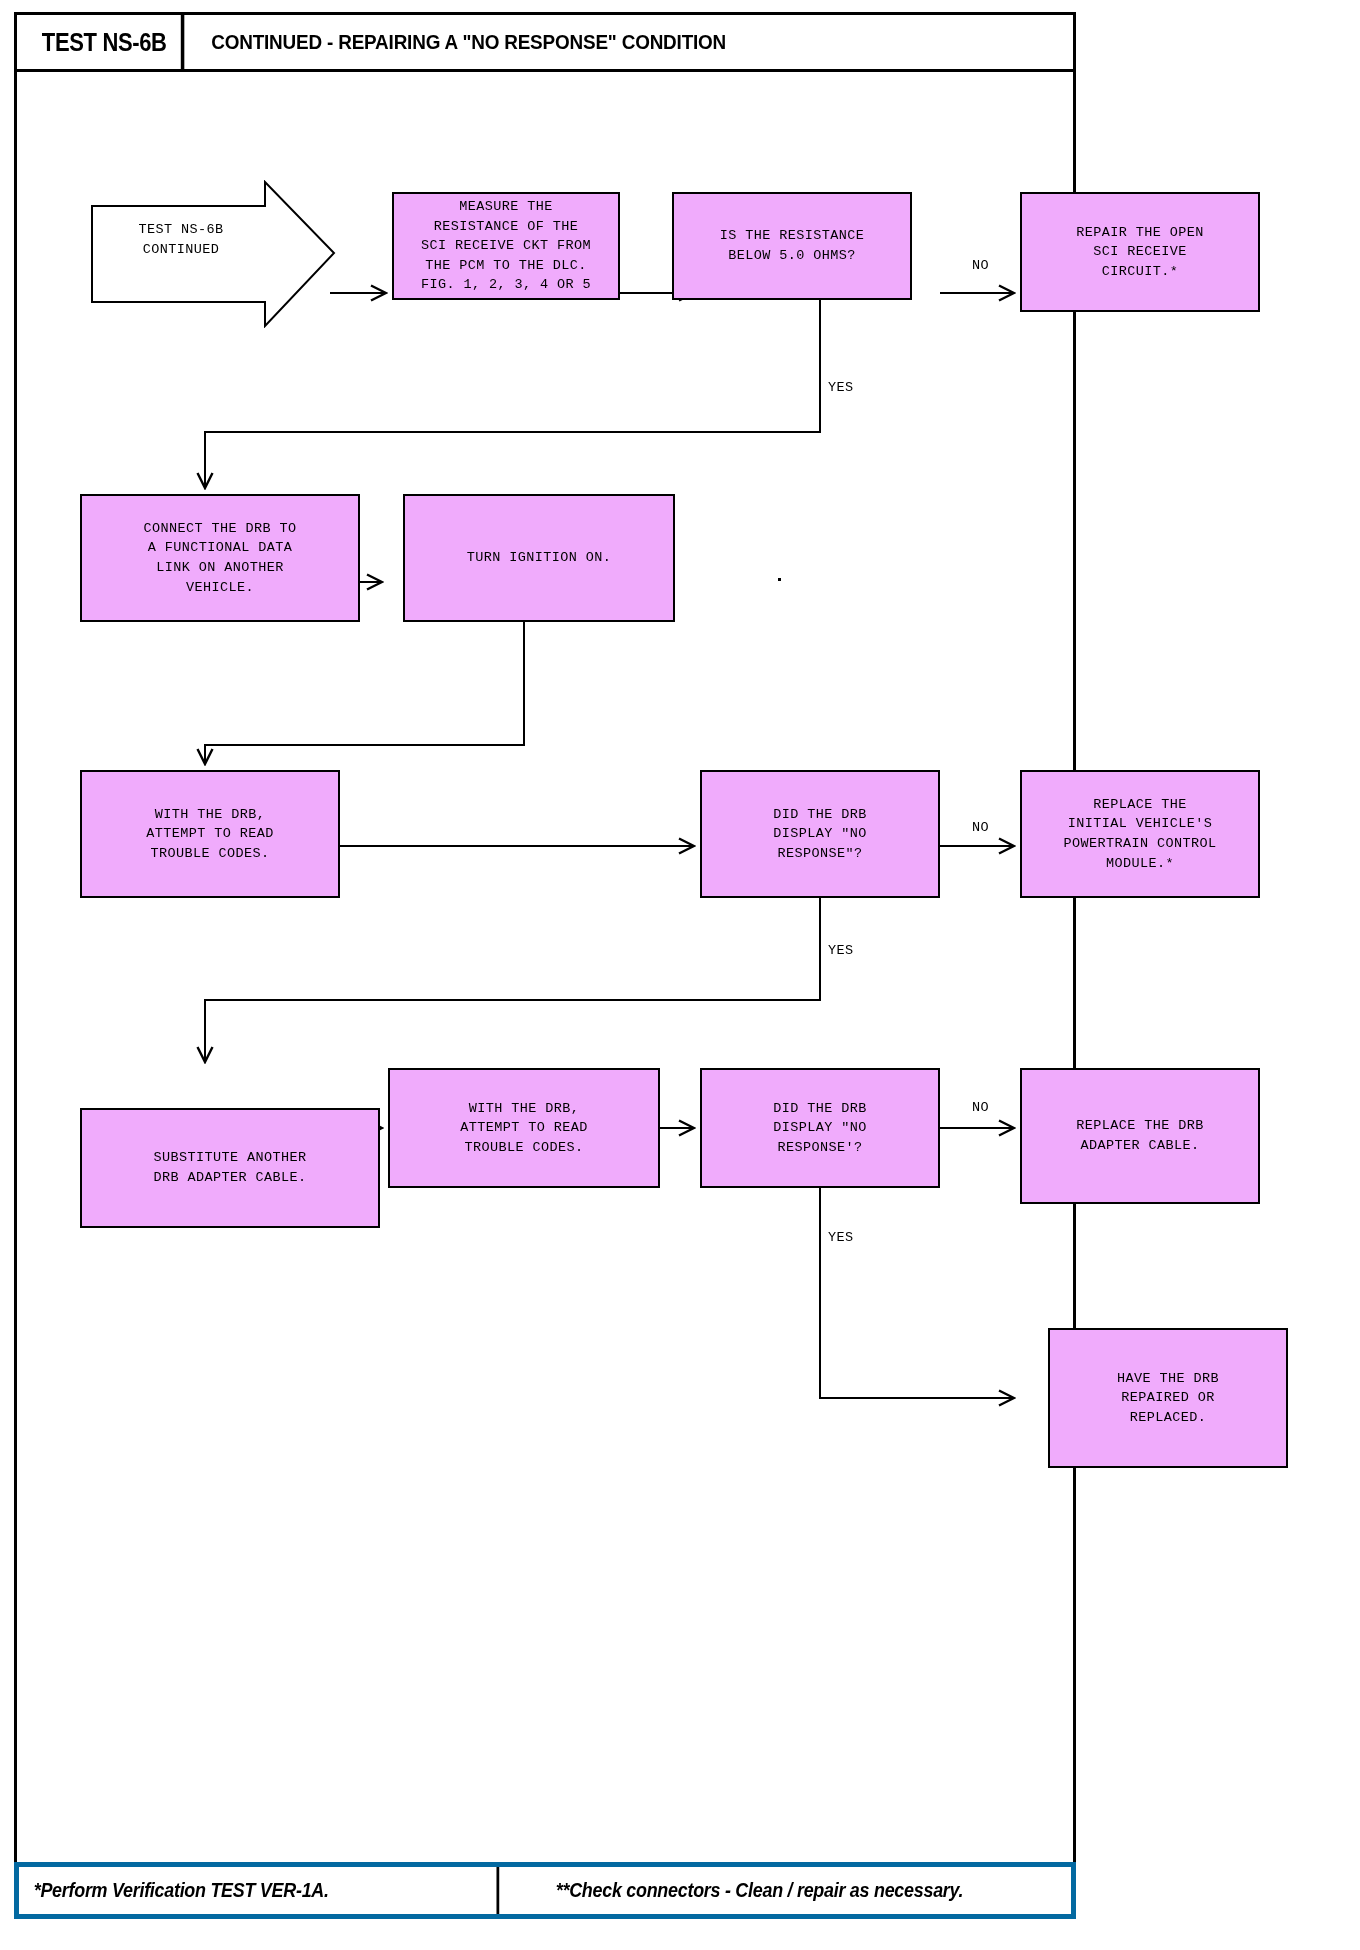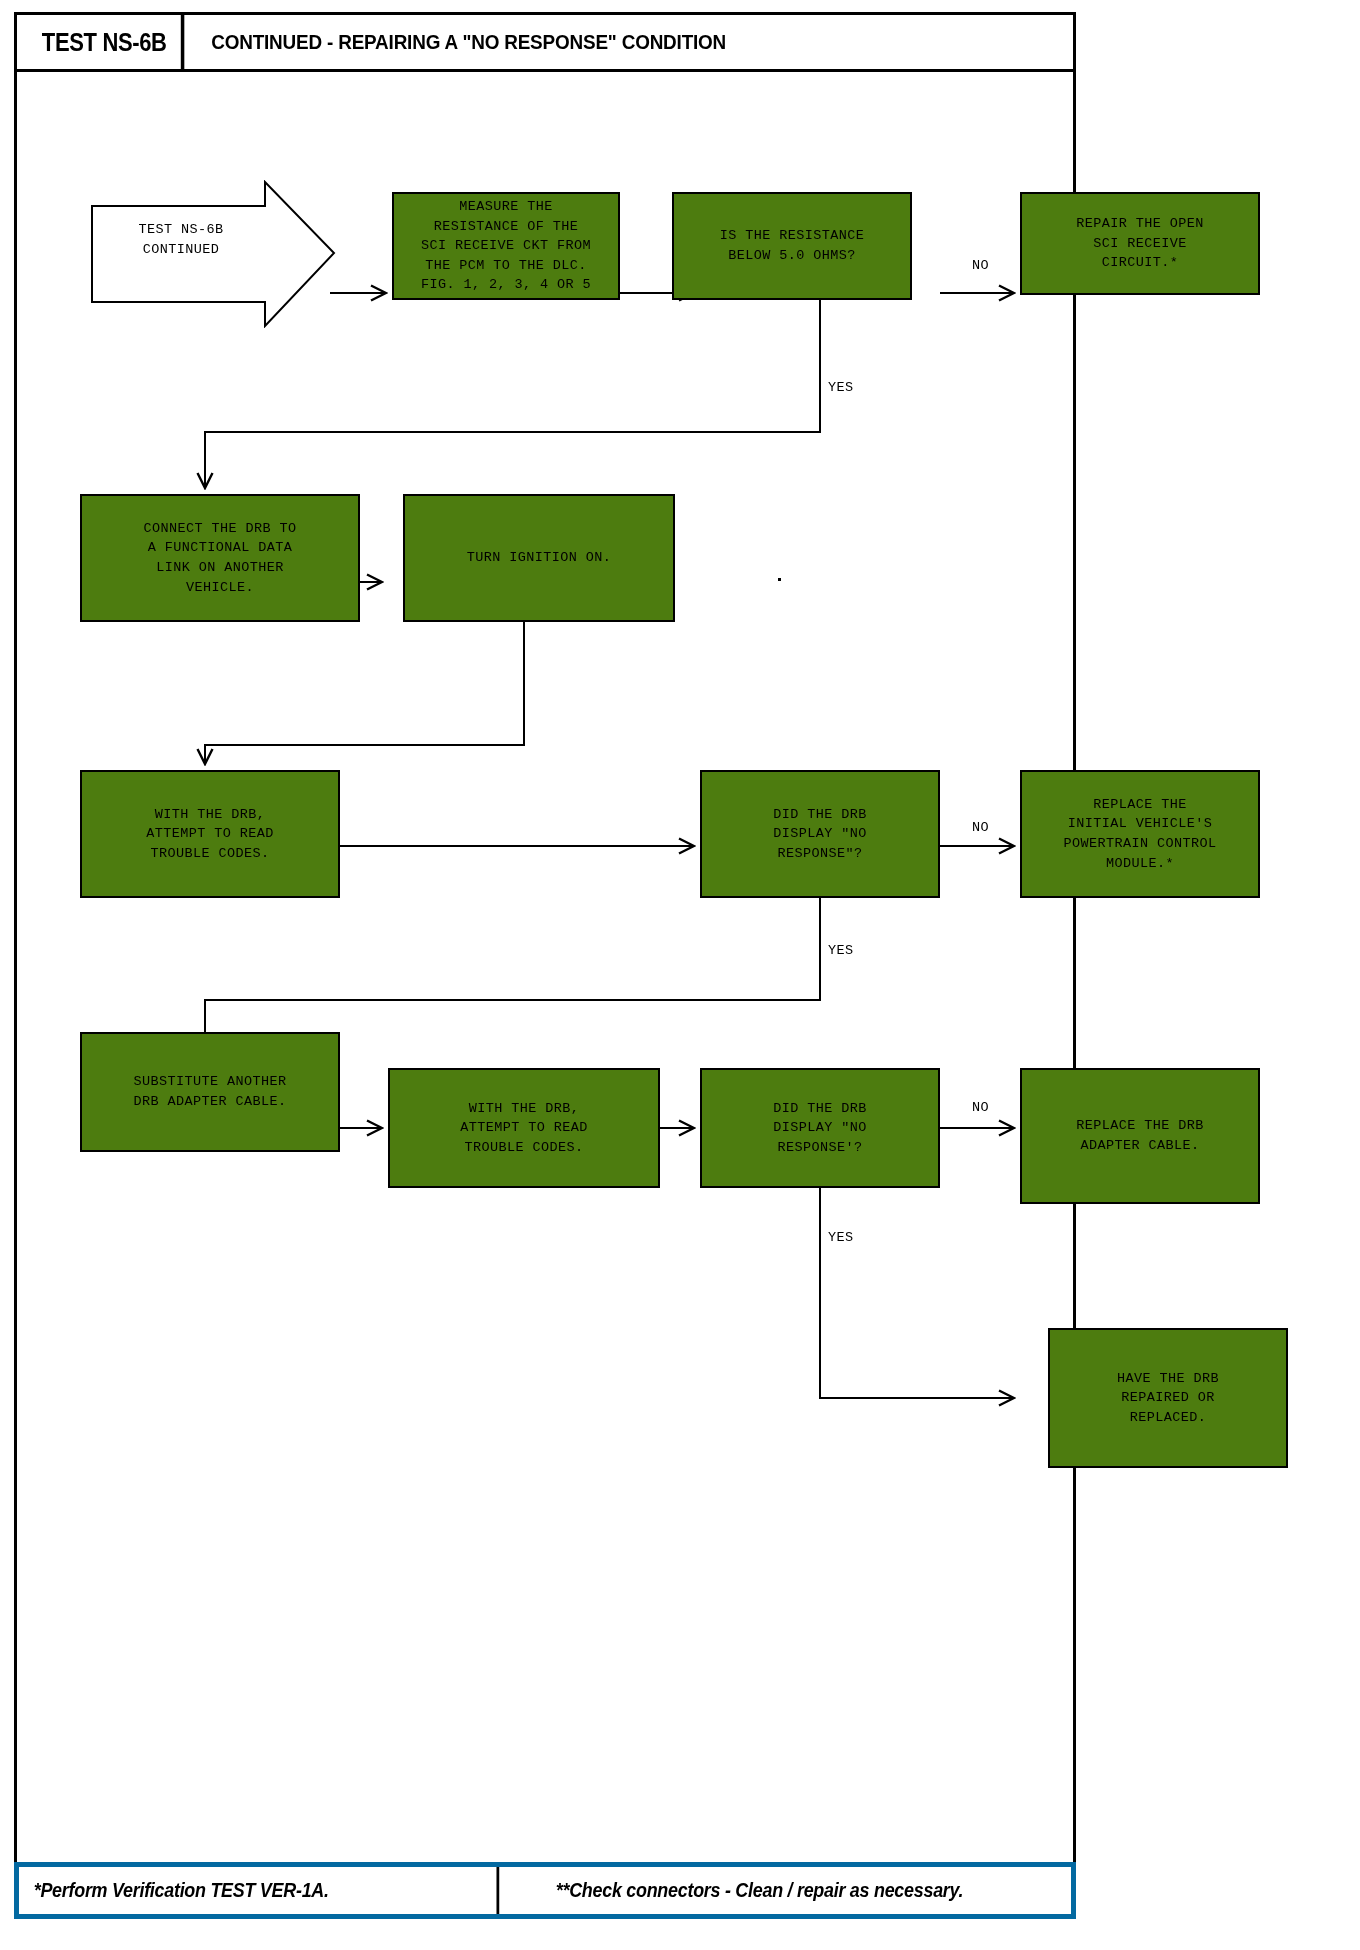--- a/index.html
+++ b/index.html
@@ -124,21 +124,21 @@
     left: 0; top: 0;
     width: 1360px;
     height: 1950px;
     pointer-events: none;
   }
 
   .node {
     position: absolute;
     box-sizing: border-box;
     border: 2px solid #000;
-    background: #4d7c0f;
+    background: #f0abfc;
     display: flex;
     align-items: center;
     justify-content: center;
     text-align: center;
     font-family: "Liberation Mono", "DejaVu Sans Mono", monospace;
     font-size: 13.5px;
     line-height: 1.45;
     letter-spacing: 0.4px;
     white-space: pre-line;
     padding: 2px 4px;
@@ -246,21 +246,21 @@
 
     <div class="node" style="left:392px; top:192px; width:228px; height:108px;">MEASURE THE
 RESISTANCE OF THE
 SCI RECEIVE CKT FROM
 THE PCM TO THE DLC.
 FIG. 1, 2, 3, 4 OR 5</div>
 
     <div class="node" style="left:672px; top:192px; width:240px; height:108px;">IS THE RESISTANCE
 BELOW 5.0 OHMS?</div>
 
-    <div class="node" style="left:1020px; top:192px; width:240px; height:103px;">REPAIR THE OPEN
+    <div class="node" style="left:1020px; top:192px; width:240px; height:120px;">REPAIR THE OPEN
 SCI RECEIVE
 CIRCUIT.*</div>
 
     <div class="node" style="left:80px; top:494px; width:280px; height:128px;">CONNECT THE DRB TO
 A FUNCTIONAL DATA
 LINK ON ANOTHER
 VEHICLE.</div>
 
     <div class="node" style="left:403px; top:494px; width:272px; height:128px;">TURN IGNITION ON.</div>
 
@@ -270,21 +270,21 @@
 
     <div class="node" style="left:700px; top:770px; width:240px; height:128px;">DID THE DRB
 DISPLAY "NO
 RESPONSE"?</div>
 
     <div class="node" style="left:1020px; top:770px; width:240px; height:128px;">REPLACE THE
 INITIAL VEHICLE'S
 POWERTRAIN CONTROL
 MODULE.*</div>
 
-    <div class="node" style="left:80px; top:1032px; width:260px; height:120px;">SUBSTITUTE ANOTHER
+    <div class="node" style="left:80px; top:1108px; width:300px; height:120px;">SUBSTITUTE ANOTHER
 DRB ADAPTER CABLE.</div>
 
     <div class="node" style="left:388px; top:1068px; width:272px; height:120px;">WITH THE DRB,
 ATTEMPT TO READ
 TROUBLE CODES.</div>
 
     <div class="node" style="left:700px; top:1068px; width:240px; height:120px;">DID THE DRB
 DISPLAY "NO
 RESPONSE'?</div>
 

